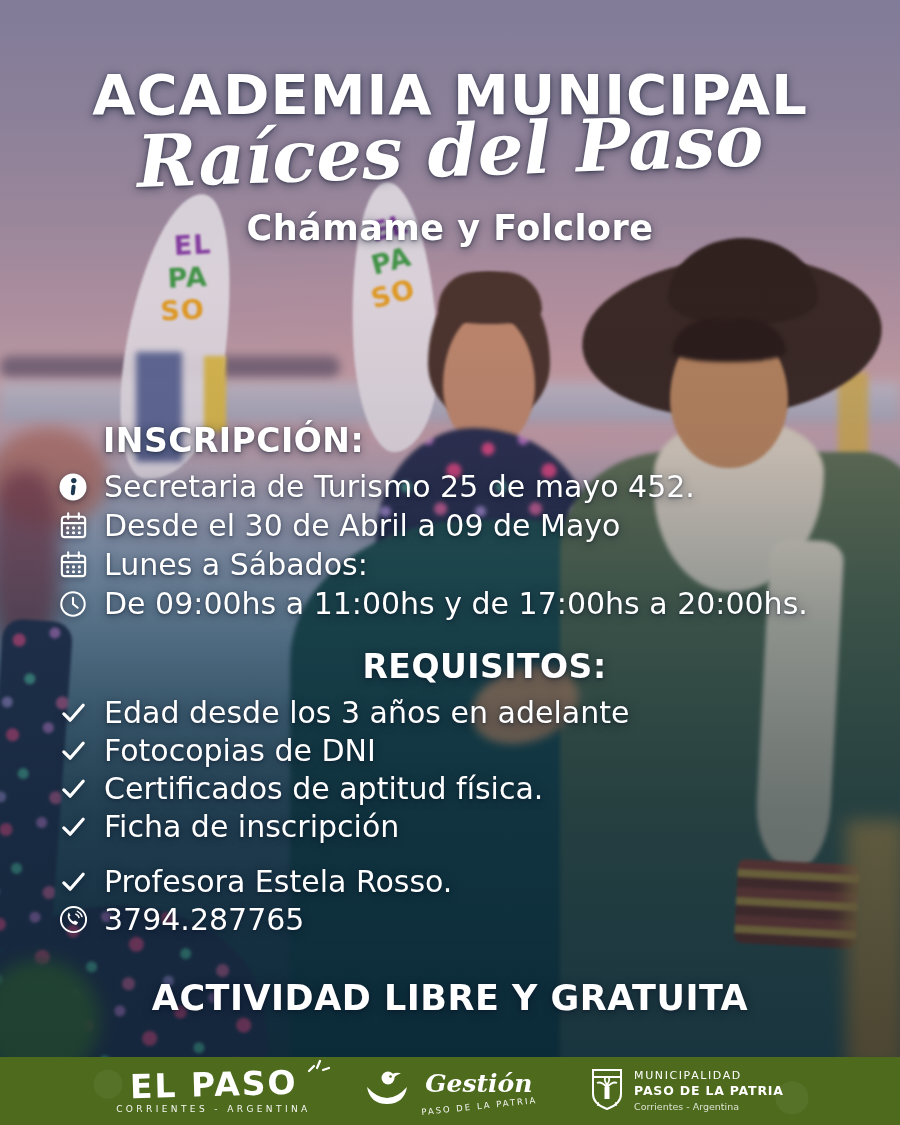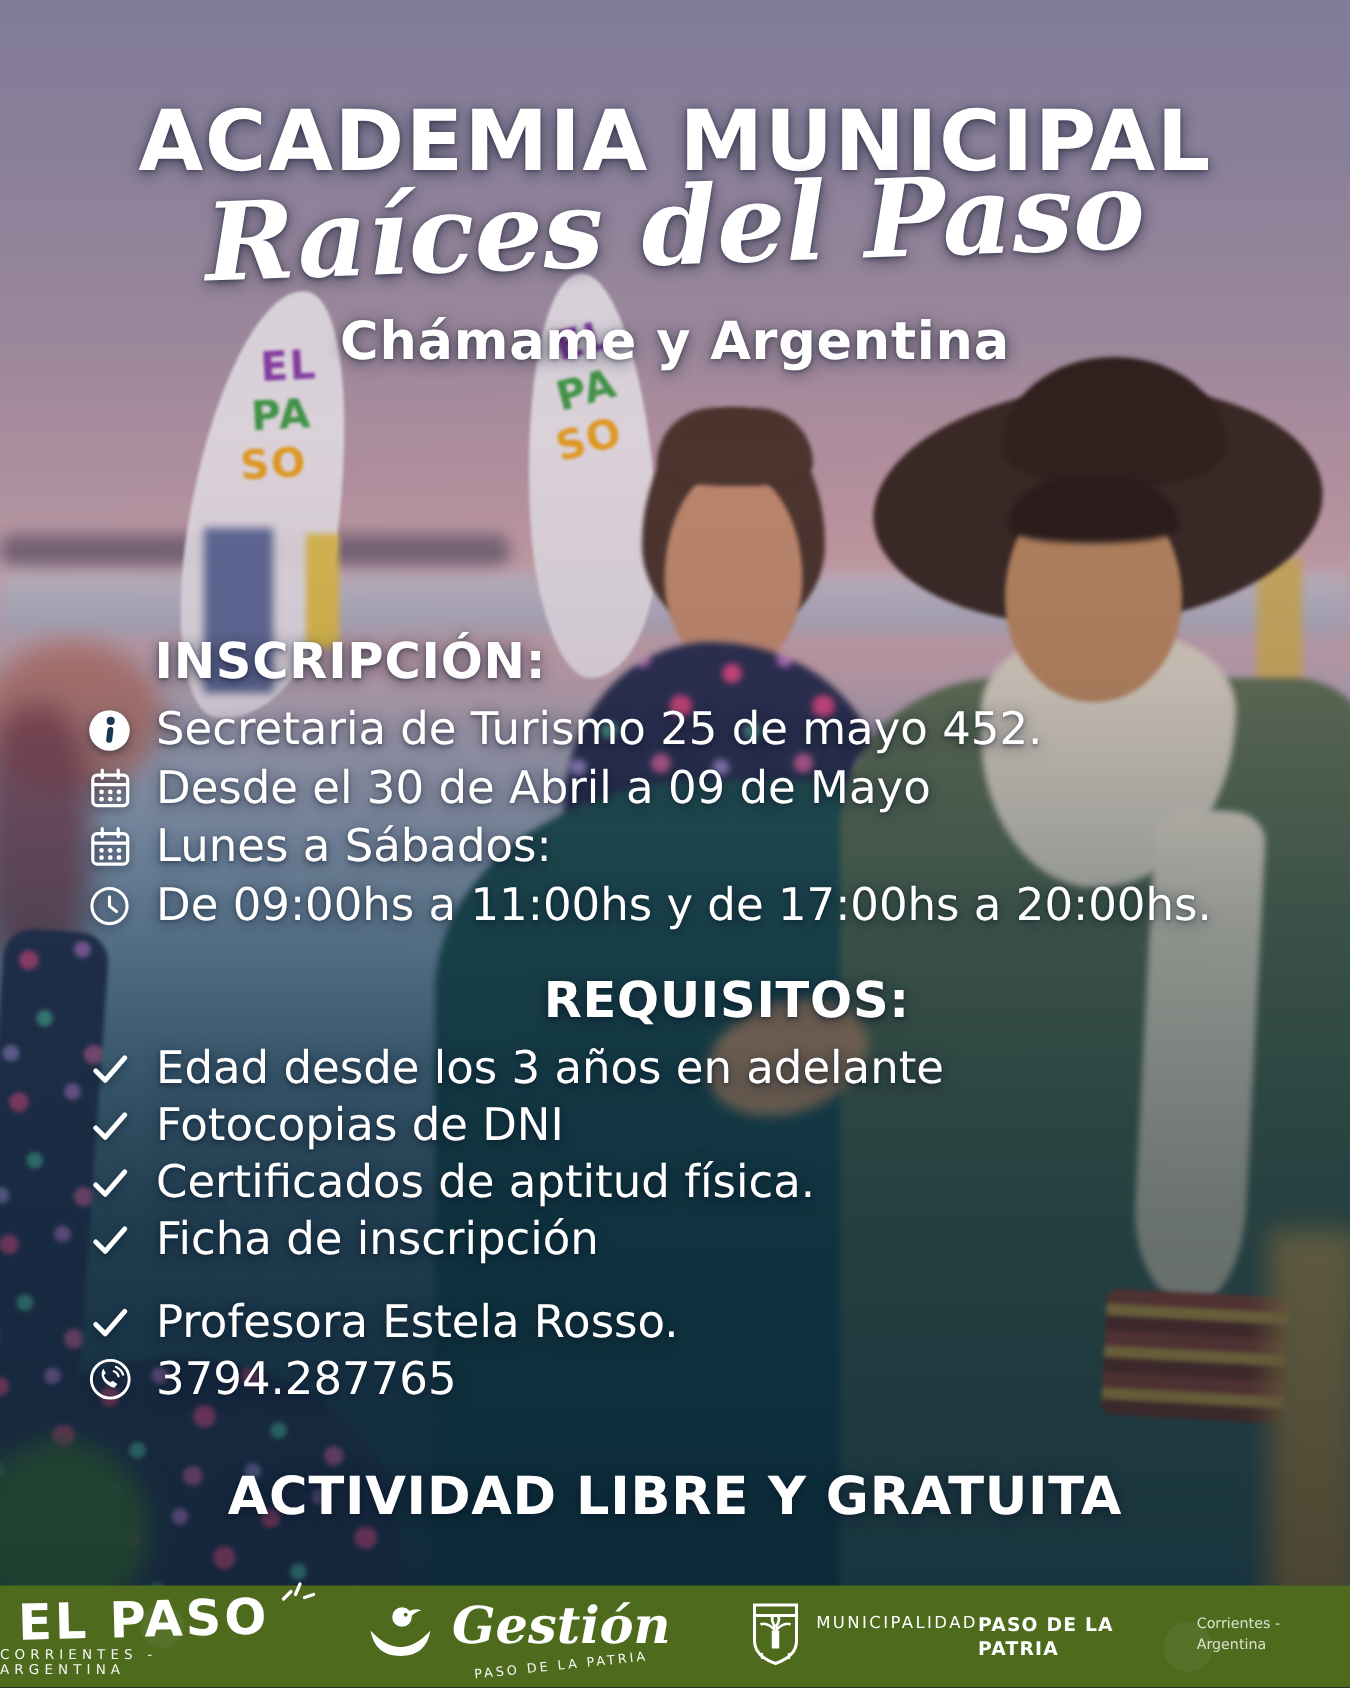--- a/index.html
+++ b/index.html
@@ -107,24 +107,24 @@
     background:
       radial-gradient(circle at 12% 40%, rgba(255,255,255,.05) 0 14px, transparent 15px),
       radial-gradient(circle at 88% 60%, rgba(255,255,255,.05) 0 16px, transparent 17px),
       #4d6a1d;}
   .lg-elpaso{display:flex;flex-direction:column;align-items:center;position:relative;}
   .lg-elpaso .name{font-size:33px;font-weight:bold;letter-spacing:2px;transform:rotate(-1.5deg);line-height:1;}
   .lg-elpaso .tag{font-size:9px;letter-spacing:3.4px;margin-top:3px;opacity:.95;}
   .sparkle{position:absolute;right:-20px;top:-10px;}
   .lg-gestion{display:flex;align-items:center;gap:10px;}
   .lg-gestion .col{display:flex;flex-direction:column;align-items:center;}
-  .lg-gestion .name{font-family:"DejaVu Serif","Liberation Serif",serif;font-style:italic;font-weight:bold;font-size:34px;line-height:1;}
+  .lg-gestion .name{font-family:"DejaVu Serif","Liberation Serif",serif;font-style:italic;font-weight:bold;font-size:25px;line-height:1;}
   .lg-gestion .tag{font-size:8.5px;letter-spacing:2px;margin-top:5px;transform:rotate(-6deg);opacity:.95;}
   .lg-muni{display:flex;align-items:center;gap:9px;}
-  .lg-muni .col{display:flex;flex-direction:row;}
+  .lg-muni .col{display:flex;flex-direction:column;}
   .lg-muni .l1{font-size:11px;letter-spacing:1.6px;line-height:1.25;}
   .lg-muni .l2{font-size:12.5px;font-weight:bold;letter-spacing:.8px;line-height:1.25;}
   .lg-muni .l3{font-size:9.5px;opacity:.8;line-height:1.4;margin-top:1px;}
 </style>
 </head>
 <body>
 
 <div class="poster">
 
   <div class="abs sky"></div>
@@ -171,21 +171,21 @@
   <div class="abs boy-fringe"></div>
   <div class="abs boy-belt"></div>
   <div class="abs boy-hand"></div>
   <div class="abs sun-glow"></div>
 
   <div class="abs overlay"></div>
 
   <div class="abs content">
     <div class="abs title tsh">ACADEMIA MUNICIPAL</div>
     <div class="abs script tsh">Raíces del Paso</div>
-    <div class="abs subtitle tsh">Chámame y Argentina</div>
+    <div class="abs subtitle tsh">Chámame y Folclore</div>
 
     <div class="abs section sec-inscription">
       <h2 class="tsh">INSCRIPCIÓN:</h2>
       <div class="row">
         <span class="ic">
           <svg width="30" height="30" viewBox="0 0 30 30">
               <circle cx="15" cy="15" r="13.5" fill="#fff"></circle>
               <circle cx="15.8" cy="8.6" r="2.7" fill="#1c3850"></circle>
               <rect x="13.3" y="12.6" width="4" height="10.6" rx="2" fill="#1c3850" transform="rotate(7 15 17)"></rect>
             </svg>

